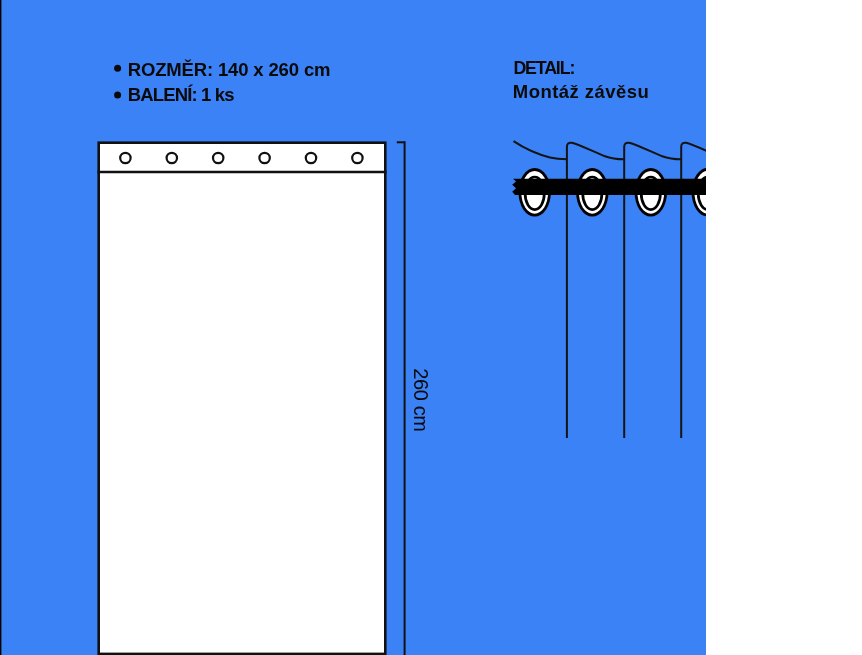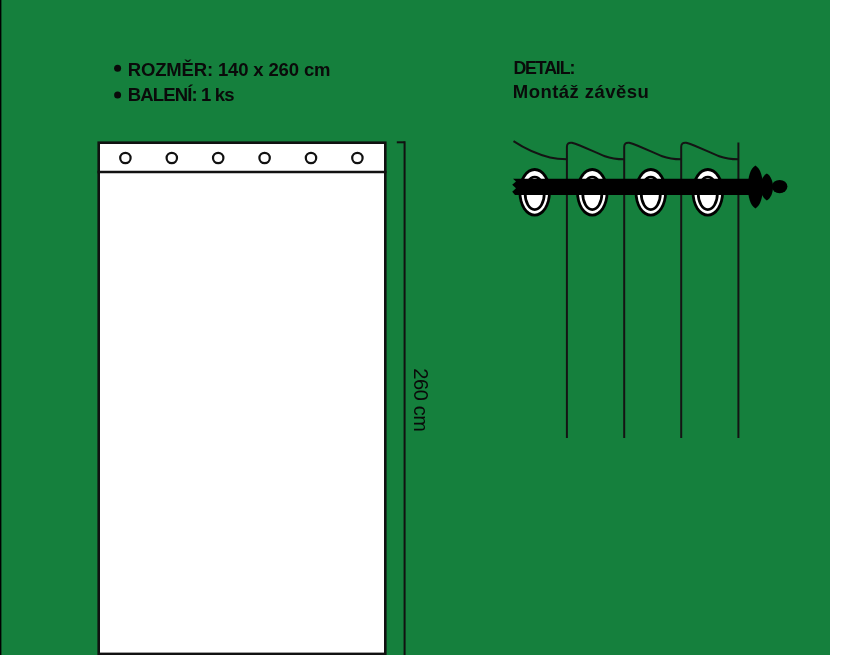--- a/index.html
+++ b/index.html
@@ -1,16 +1,16 @@
 <!DOCTYPE html>
 <html><head>
 <meta charset="utf-8">
 <style>
   html,body{margin:0;padding:0;background:#fff;}
-  #canvas{position:relative;width:830px;height:655px;background:#15803d;overflow:hidden;}
+  #canvas{position:relative;width:706px;height:655px;background:#3b82f6;overflow:hidden;}
   svg text{font-family:"Liberation Sans",sans-serif;fill:#0a0a0a;}
 </style>
 </head>
 <body>
 <div id="canvas">
 <svg width="862" height="655" viewBox="0 0 862 655">
 
   <rect x="0" y="0" width="1.4" height="655" fill="#000"></rect>
 
   <circle cx="117.6" cy="68.2" r="3.5" fill="#0a0a0a"></circle>

